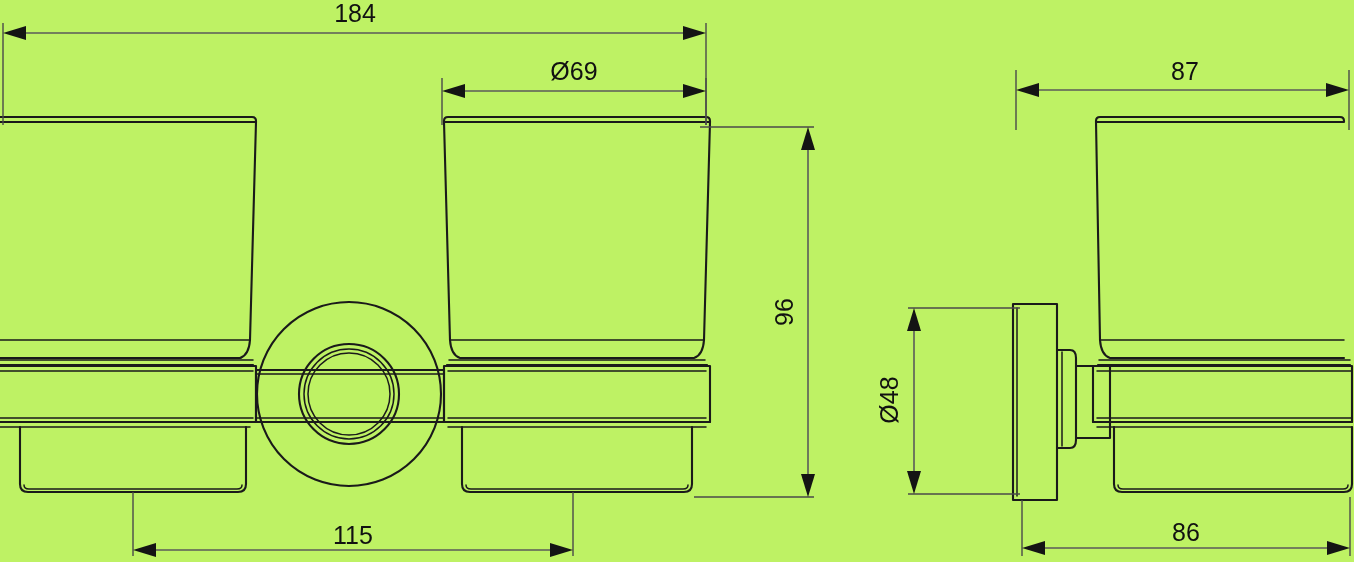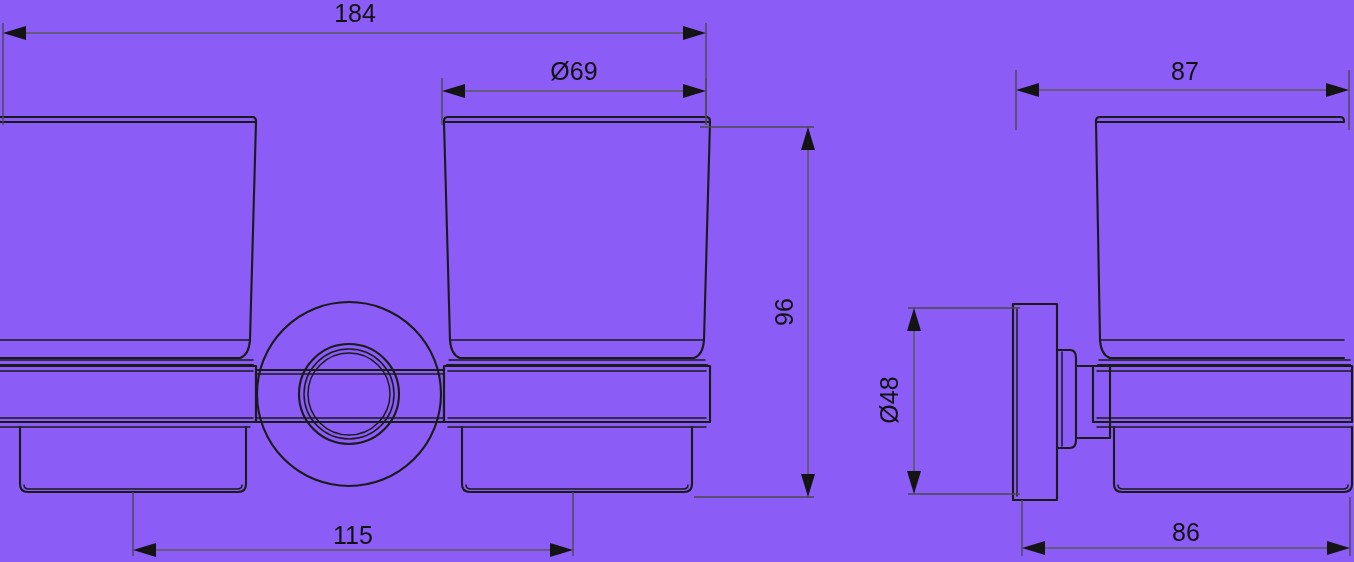--- a/index.html
+++ b/index.html
@@ -11,21 +11,21 @@
   body {
     width: 1354px;
     height: 562px;
     overflow: hidden;
     font-family: "Liberation Sans", sans-serif;
   }
   #drawing-root {
     position: relative;
     width: 1354px;
     height: 562px;
-    background: #8b5cf6;
+    background: #bef264;
   }
   svg#cad {
     display: block;
     width: 1354px;
     height: 562px;
   }
   .part-line {
     fill: none;
     stroke: #1a1a1a;
     stroke-width: 2.1;

